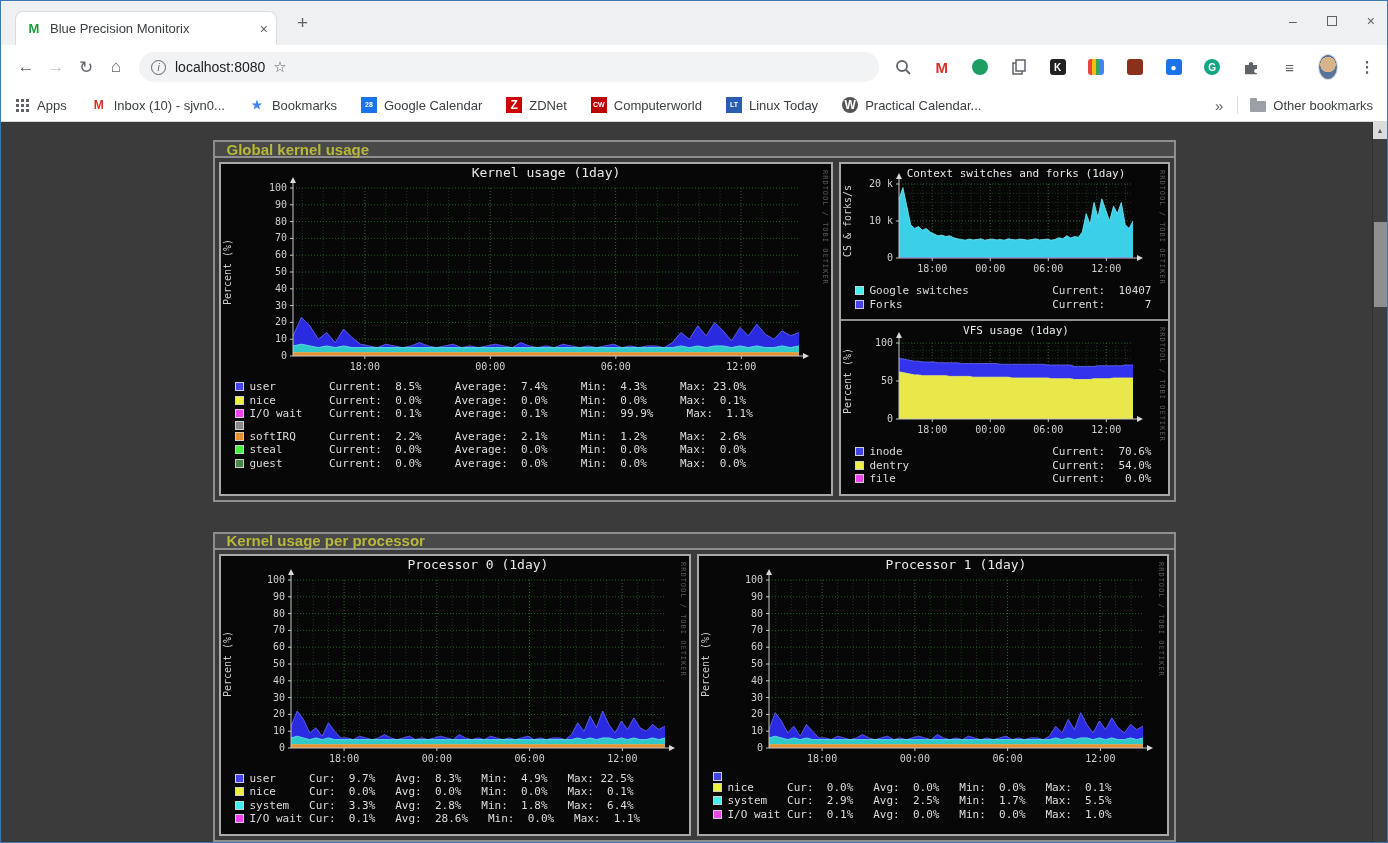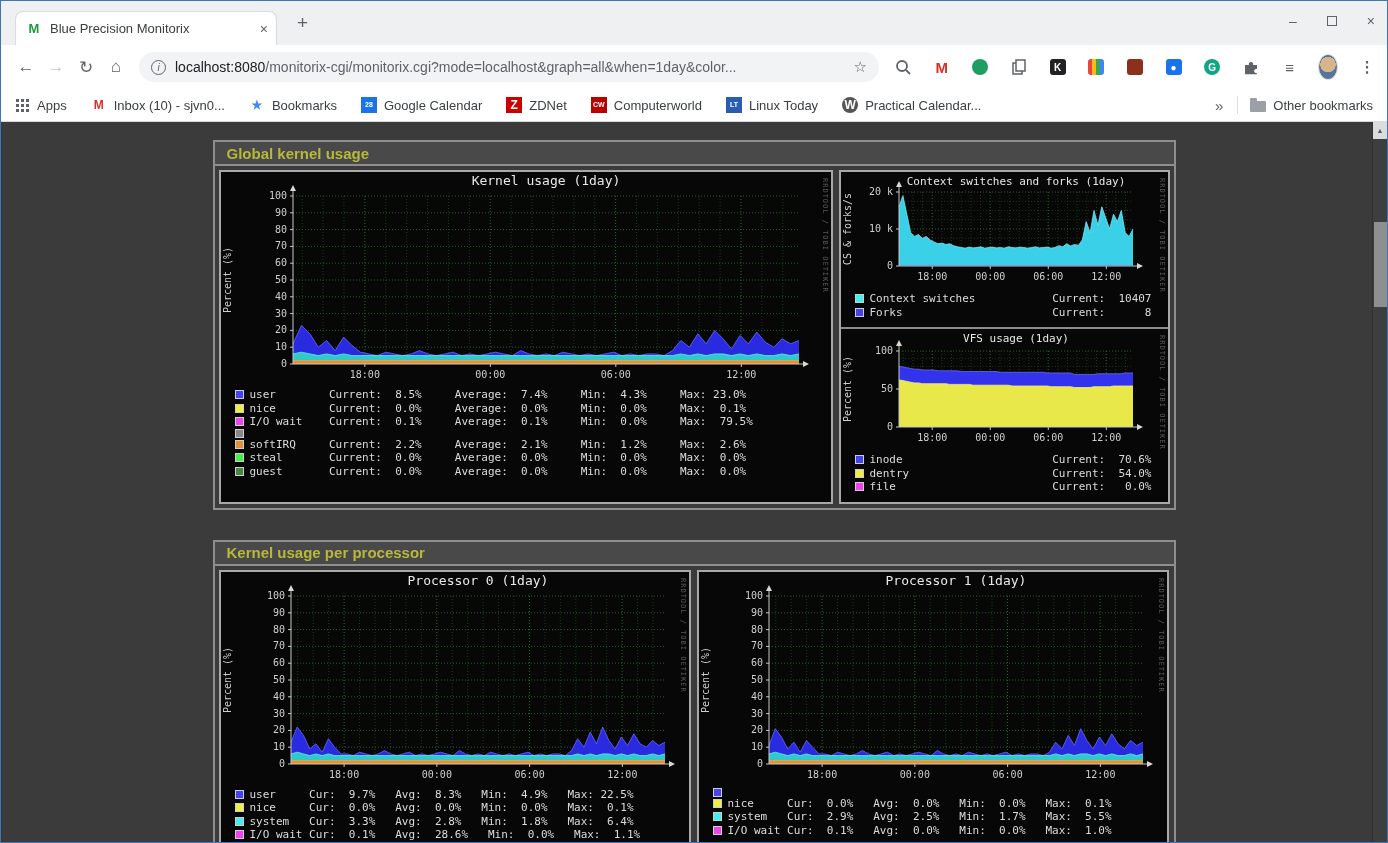--- a/index.html
+++ b/index.html
@@ -44,21 +44,21 @@
   .bm-right { margin-left:auto; display:flex; align-items:center; }
   .overflow-chevron { color:#5f6368; font-size:15px; margin-right:14px; }
   .bb-divider { width:1px; height:18px; background:#dadce0; margin-right:12px; }
   .folder { width:16px; height:11px; background:#9aa0a6; border-radius:1px; position:relative; margin-top:3px; flex:none; }
   .folder::before { content:""; position:absolute; top:-3px; left:0; width:7px; height:3px; background:#9aa0a6; border-radius:1px 1px 0 0; }
 
   
   .content { position:relative; flex:1; background:#3b3b3b; overflow:hidden; }
   .section { width:963px; margin:18px auto 0; border:2px solid #8e8e8e; background:#3b3b3b; }
   .section.second { margin-top:30px; }
-  .section-header { height:24px; background:#494949; border-bottom:2px solid #8e8e8e; display:flex; align-items:center; padding-left:12px; }
+  .section-header { height:16px; background:#494949; border-bottom:2px solid #8e8e8e; display:flex; align-items:center; padding-left:12px; }
   .section-title { color:#b8b83b; font-weight:bold; font-size:15px; }
   .section-body { display:flex; gap:6px; padding:4px; align-items:stretch; }
   .frame { border:2px solid #a8a8a8; background:#070707; position:relative; }
   .frame-main { width:614px; }
   .frame-side { width:331px; display:flex; flex-direction:column; }
   .frame-proc { width:472px; }
   .subchart { position:relative; flex:1; }
   .subchart + .subchart { border-top:2px solid #8e8e8e; }
 
   .legend { padding:2px 0 8px 14px; font-family:"DejaVu Sans Mono", monospace; font-size:11px; color:#dcdcdc; line-height:13.5px; }
@@ -95,21 +95,20 @@
   </div>
 
   <div class="addressbar">
     <span class="navbtn">←</span>
     <span class="navbtn disabled">→</span>
     <span class="navbtn">↻</span>
     <span class="navbtn">⌂</span>
     <div class="urlbox">
       <span class="info-circle">i</span>
       <span class="url-host">localhost:8080</span>
-      <span class="url-path">/monitorix-cgi/monitorix.cgi?mode=localhost&amp;graph=all&amp;when=1day&amp;color...</span>
       <span class="url-star">☆</span>
     </div>
     <div class="toolbar-icons" id="toolbar-icons">
         <span class="ticon">
           <svg width="18" height="18" viewBox="0 0 18 18">
             <circle cx="8" cy="8" r="5" fill="none" stroke="#5f6368" stroke-width="1.8"></circle>
             <line x1="12" y1="12" x2="16" y2="16" stroke="#5f6368" stroke-width="1.8"></line>
           </svg>
         </span>
         <span class="ticon" style="color: rgb(217, 48, 37); font-weight: bold; font-size: 15px;">M</span>
@@ -274,21 +273,21 @@
                 <text x="269.34000000000003" y="206" fill="#cfcfcf" font-size="10" text-anchor="middle" font-family="DejaVu Sans Mono, monospace">00:00</text>
                 <line x1="394.82800000000003" x2="394.82800000000003" y1="192" y2="195" stroke="#c8c8c8"></line>
                 <text x="394.82800000000003" y="206" fill="#cfcfcf" font-size="10" text-anchor="middle" font-family="DejaVu Sans Mono, monospace">06:00</text>
                 <line x1="520.316" x2="520.316" y1="192" y2="195" stroke="#c8c8c8"></line>
                 <text x="520.316" y="206" fill="#cfcfcf" font-size="10" text-anchor="middle" font-family="DejaVu Sans Mono, monospace">12:00</text>
                 <text x="325" y="13" fill="#e8e8e8" font-size="13" text-anchor="middle" font-family="DejaVu Sans Mono, monospace">Kernel usage  (1day)</text>
                 <text x="0" y="0" fill="#cfcfcf" font-size="10" text-anchor="middle" font-family="DejaVu Sans Mono, monospace" transform="translate(10,108) rotate(-90)">Percent (%)</text>
               </svg><div class="legend">
                 <div class="lrow"><span class="sw" style="background: rgb(68, 68, 238);"></span><span class="ltxt">user        Current:  8.5%     Average:  7.4%     Min:  4.3%     Max: 23.0%</span></div>
                 <div class="lrow"><span class="sw" style="background: rgb(238, 238, 68);"></span><span class="ltxt">nice        Current:  0.0%     Average:  0.0%     Min:  0.0%     Max:  0.1%</span></div>
-                <div class="lrow"><span class="sw" style="background: rgb(238, 68, 238);"></span><span class="ltxt">I/O wait    Current:  0.1%     Average:  0.1%     Min:  0.0%     Max:  79.5%</span></div>
+                <div class="lrow"><span class="sw" style="background: rgb(238, 68, 238);"></span><span class="ltxt">I/O wait    Current:  0.1%     Average:  0.1%     Min:  99.9%     Max:  1.1%</span></div>
                 <div class="lrow"><span class="sw" style="background: rgb(136, 136, 136);"></span></div>
                 <div class="lrow"><span class="sw" style="background: rgb(226, 145, 54);"></span><span class="ltxt">softIRQ     Current:  2.2%     Average:  2.1%     Min:  1.2%     Max:  2.6%</span></div>
                 <div class="lrow"><span class="sw" style="background: rgb(68, 238, 68);"></span><span class="ltxt">steal       Current:  0.0%     Average:  0.0%     Min:  0.0%     Max:  0.0%</span></div>
                 <div class="lrow"><span class="sw" style="background: rgb(68, 136, 68);"></span><span class="ltxt">guest       Current:  0.0%     Average:  0.0%     Min:  0.0%     Max:  0.0%</span></div>
               </div></div>
           <div class="watermark">RRDTOOL / TOBI OETIKER</div>
         </div>
         <div class="frame frame-side">
           <div class="subchart" id="chart-context"><svg width="327" height="114">
                 <line x1="62.2354" x2="62.2354" y1="20" y2="94" stroke="#173f17" stroke-dasharray="1,2"></line>
@@ -342,22 +341,22 @@
                 <text x="149.26" y="108" fill="#cfcfcf" font-size="10" text-anchor="middle" font-family="DejaVu Sans Mono, monospace">00:00</text>
                 <line x1="207.292" x2="207.292" y1="94" y2="97" stroke="#c8c8c8"></line>
                 <text x="207.292" y="108" fill="#cfcfcf" font-size="10" text-anchor="middle" font-family="DejaVu Sans Mono, monospace">06:00</text>
                 <line x1="265.324" x2="265.324" y1="94" y2="97" stroke="#c8c8c8"></line>
                 <text x="265.324" y="108" fill="#cfcfcf" font-size="10" text-anchor="middle" font-family="DejaVu Sans Mono, monospace">12:00</text>
                 <text x="175" y="13" fill="#e8e8e8" font-size="11" text-anchor="middle" font-family="DejaVu Sans Mono, monospace">Context switches and forks  (1day)</text>
                 <text x="0" y="0" fill="#cfcfcf" font-size="10" text-anchor="middle" font-family="DejaVu Sans Mono, monospace" transform="translate(10,57) rotate(-90)">CS &amp; forks/s</text>
               </svg>
             <div class="watermark">RRDTOOL / TOBI OETIKER</div>
           <div class="legend">
-                <div class="lrow"><span class="sw" style="background: rgb(68, 238, 238);"></span><span class="ltxt">Context switches</span><span class="lright">Current:  10407</span></div>
-                <div class="lrow"><span class="sw" style="background: rgb(68, 68, 238);"></span><span class="ltxt">Forks</span><span class="lright">Current:      8</span></div>
+                <div class="lrow"><span class="sw" style="background: rgb(68, 238, 238);"></span><span class="ltxt">Google switches</span><span class="lright">Current:  10407</span></div>
+                <div class="lrow"><span class="sw" style="background: rgb(68, 68, 238);"></span><span class="ltxt">Forks</span><span class="lright">Current:      7</span></div>
               </div></div>
           <div class="subchart" id="chart-vfs"><svg width="327" height="118">
                 <line x1="62.2354" x2="62.2354" y1="22" y2="98" stroke="#173f17" stroke-dasharray="1,2"></line>
                 <line x1="71.89959999999999" x2="71.89959999999999" y1="22" y2="98" stroke="#173f17" stroke-dasharray="1,2"></line>
                 <line x1="81.5638" x2="81.5638" y1="22" y2="98" stroke="#173f17" stroke-dasharray="1,2"></line>
                 <line x1="91.228" x2="91.228" y1="22" y2="98" stroke="#2c6e2c" stroke-dasharray="1,2"></line>
                 <line x1="100.8922" x2="100.8922" y1="22" y2="98" stroke="#173f17" stroke-dasharray="1,2"></line>
                 <line x1="110.5564" x2="110.5564" y1="22" y2="98" stroke="#173f17" stroke-dasharray="1,2"></line>
                 <line x1="120.2206" x2="120.2206" y1="22" y2="98" stroke="#173f17" stroke-dasharray="1,2"></line>
                 <line x1="129.8848" x2="129.8848" y1="22" y2="98" stroke="#173f17" stroke-dasharray="1,2"></line>

